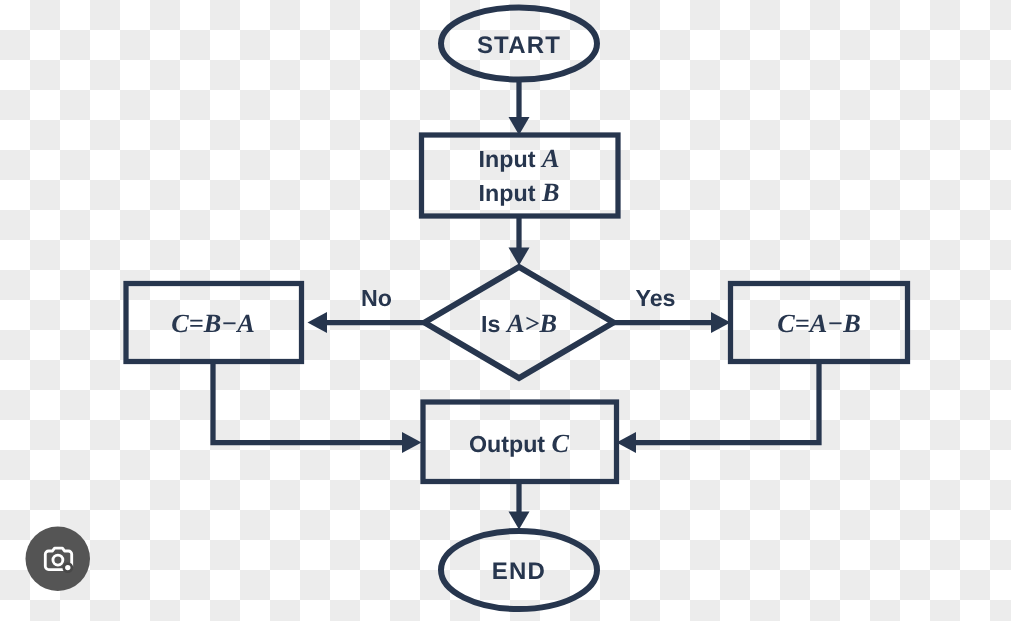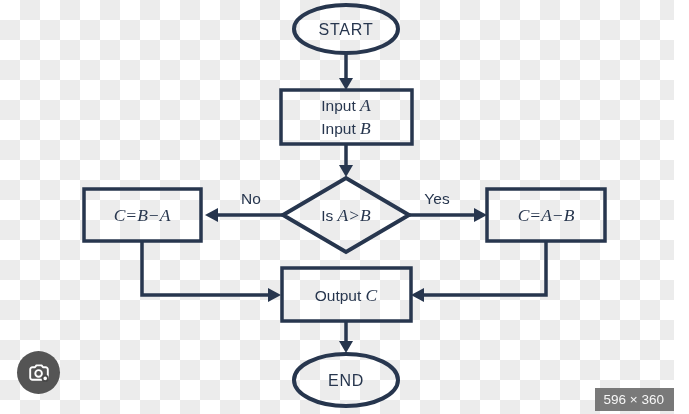--- a/index.html
+++ b/index.html
@@ -9,20 +9,21 @@
     width: 674px;
     height: 414px;
     overflow: hidden;
     
     background-color: #ffffff;
     background-image:
       linear-gradient(45deg, #ececec 25%, transparent 25%, transparent 75%, #ececec 75%),
       linear-gradient(45deg, #ececec 25%, transparent 25%, transparent 75%, #ececec 75%);
     background-size: 40px 40px;
     background-position: 0 0, 20px 20px;
+    font-weight: bold;
   }
   svg.flow { position: absolute; left: 0; top: 0; }
   .shape { fill: none; stroke: #27364e; }
   .lbl {
     fill: #27364e;
     font-family: "Liberation Sans", sans-serif;
     font-size: 15.5px;
     text-anchor: middle;
   }
   .lbl-big { font-size: 16px; letter-spacing: 0.8px; }
@@ -111,15 +112,14 @@
   </svg>
 
   <div id="lens-btn" title="">
     <svg width="24" height="24" viewBox="0 0 24 24">
       <path d="M5.4 6.3 H8 l1.4-1.9 h5.2 L16 6.3 h2.6 a2.2 2.2 0 0 1 2.2 2.2 v8 a2.2 2.2 0 0 1-2.2 2.2 H5.4 a2.2 2.2 0 0 1-2.2-2.2 v-8 a2.2 2.2 0 0 1 2.2-2.2 Z" fill="none" stroke="#ffffff" stroke-width="1.9" stroke-linejoin="round"></path>
       <circle cx="11.6" cy="12.4" r="3.3" fill="none" stroke="#ffffff" stroke-width="1.9"></circle>
       <circle cx="18.2" cy="17.4" r="2.7" fill="#ffffff" stroke="rgba(72,72,72,1)" stroke-width="1.8"></circle>
     </svg>
   </div>
 
-  <div id="size-badge">596 × 360</div>
 
 </div>
 
 </body></html>

